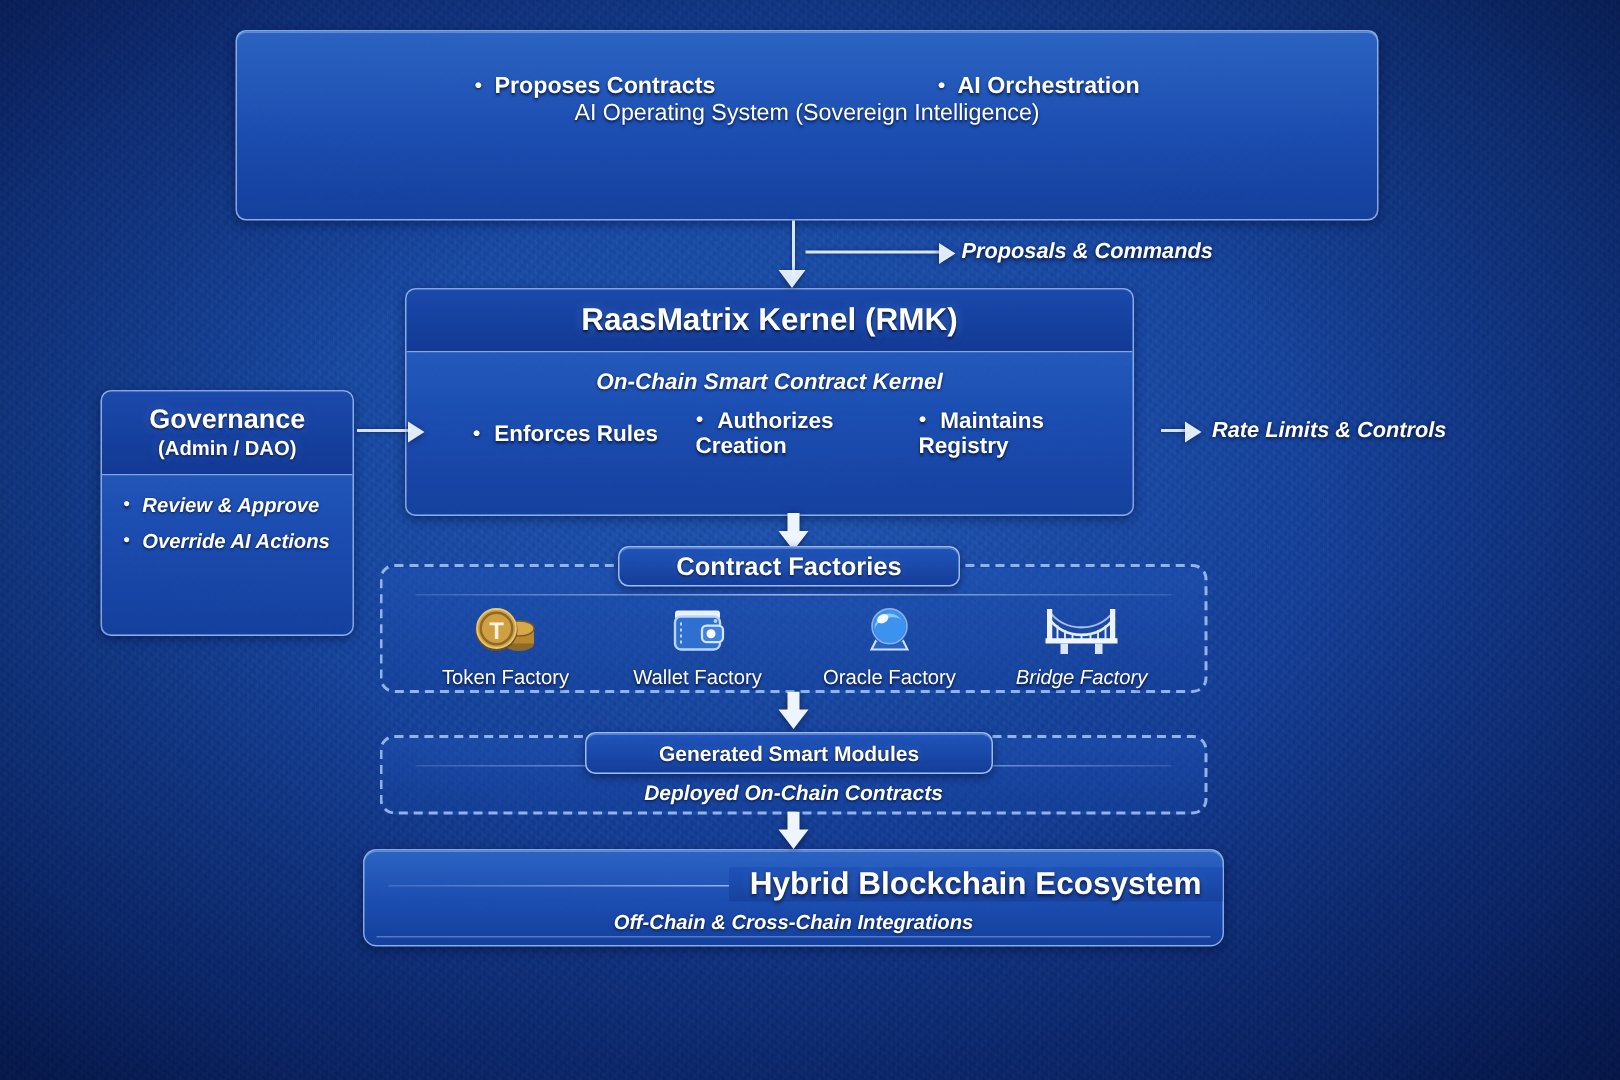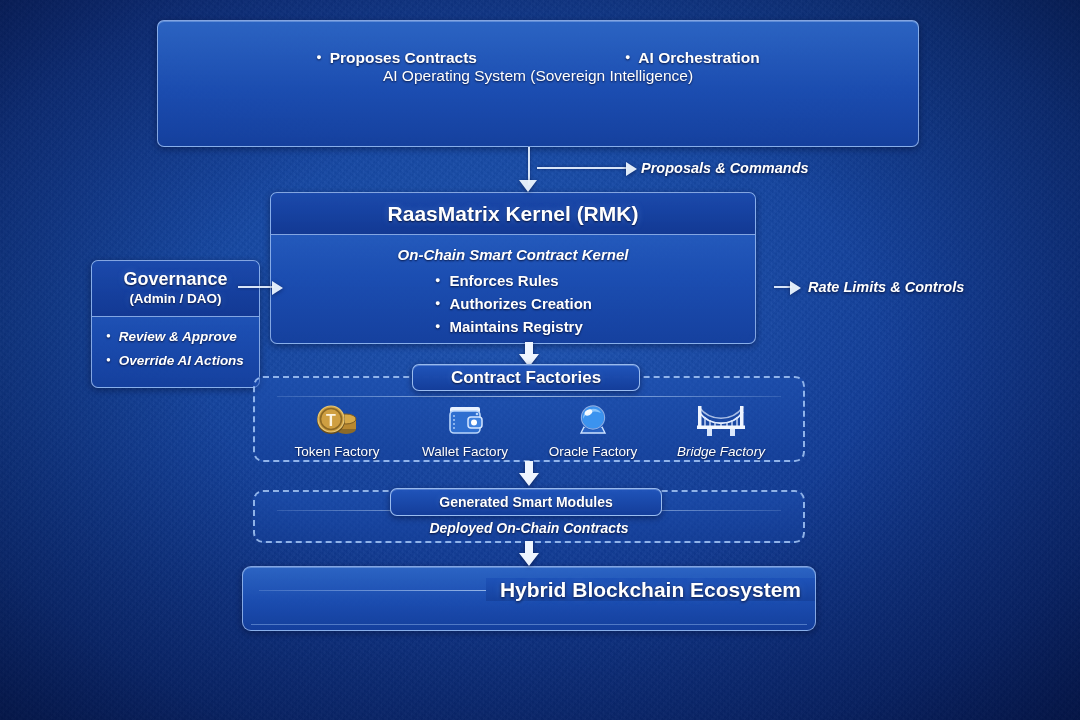--- a/index.html
+++ b/index.html
@@ -96,31 +96,31 @@
     height: 42px; line-height: 42px;
     font-size: 21px; font-weight: bold;
   }
   #rmk-subtitle {
     margin-top: 11px;
     font-size: 15px; font-style: italic; font-weight: bold;
     text-shadow: 0 1px 2px rgba(0,8,40,0.8);
   }
   #rmk-bullets {
     margin-top: 9px;
-    display: flex; flex-direction: column; gap: 6px;
+    display: flex; flex-direction: row; gap: 6px;
     align-items: center;
     font-size: 15px; font-weight: bold;
     text-shadow: 0 1px 2px rgba(0,8,40,0.8);
     padding-left: 44px;
   }
   #rmk-bullets .b { width: 200px; text-align: left; }
   #rmk-bullets .b::before { content: "\25CF"; font-size: 9px; vertical-align: 3px; margin-right: 9px; }
 
   
-  #node-gov { left: 67px; top: 260px; width: 169px; height: 128px; margin-left: 24px; }
+  #node-gov { left: 67px; top: 260px; width: 169px; height: 164px; }
   #node-gov .hdr { height: 56px; padding-top: 7px; }
   #gov-title { font-size: 18px; font-weight: bold; line-height: 22px; }
   #gov-sub  { font-size: 13.5px; font-weight: bold; line-height: 18px; }
   #gov-bullets {
     padding: 12px 0 0 14px;
     display: flex; flex-direction: column; gap: 9px;
     font-size: 13.5px; font-style: italic; font-weight: bold;
     text-shadow: 0 1px 2px rgba(0,8,40,0.8);
   }
   #gov-bullets .b::before { content: "\25CF"; font-size: 8px; vertical-align: 3px; margin-right: 8px; font-style: normal; }
@@ -401,17 +401,18 @@
     </div>
     <div class="pill" id="pill-modules">Generated Smart Modules</div>
 
     <svg class="fat-arrow" style="left:518px; top:541px;" viewBox="0 0 22 26">
       <polygon points="7,0 15,0 15,12 21,12 11,25 1,12 7,12" fill="#eef5ff"></polygon>
     </svg>
 
     <div class="card" id="node-hybrid">
       <div class="rule-h"></div>
       <div id="hybrid-title"><span>Hybrid Blockchain Ecosystem</span></div>
+      <div id="hybrid-sub">Off-Chain &amp; Cross-Chain Integrations</div>
       <div class="inner-line"></div>
     </div>
 
   </div>
 </div>
 
 </body></html>

